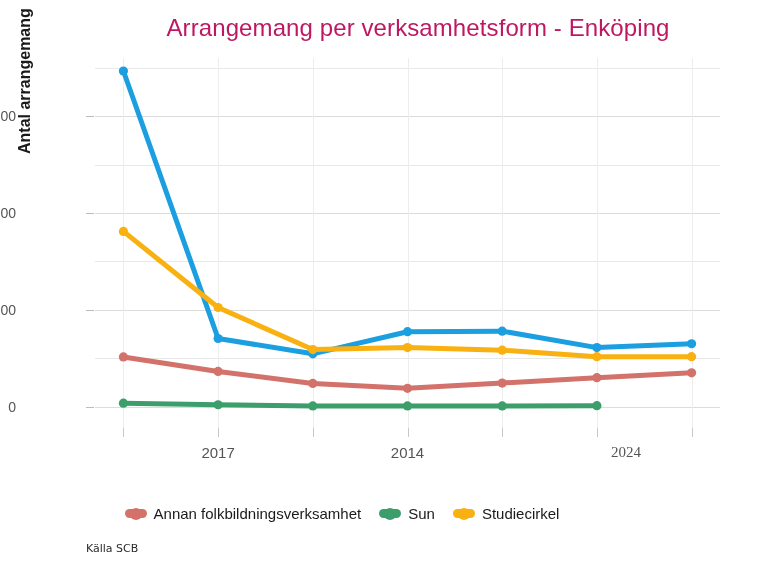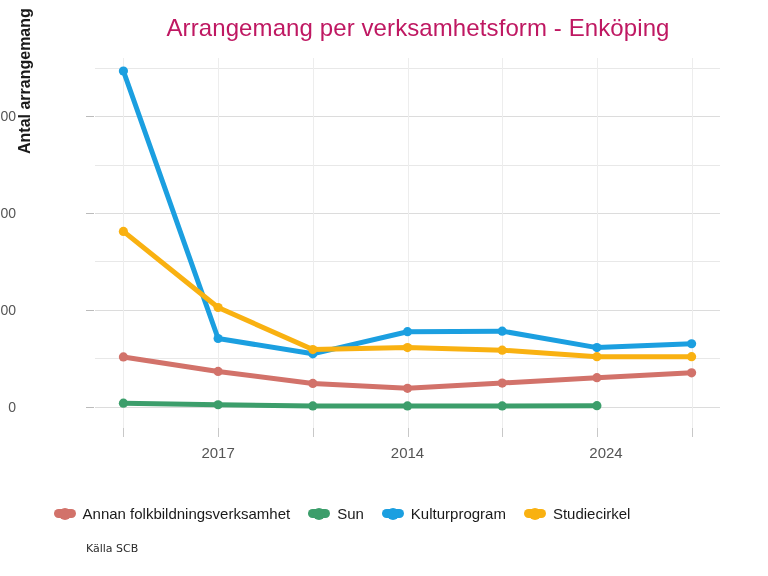--- a/index.html
+++ b/index.html
@@ -186,21 +186,21 @@
     <div id="xtick-group">
         <div class="xtick-mark" style="left: 28.4091px; top: 370px;"></div>
         <div class="xtick-mark" style="left: 123.106px; top: 370px;"></div>
         <div class="xtick-mark" style="left: 217.803px; top: 370px;"></div>
         <div class="xtick-mark" style="left: 312.5px; top: 370px;"></div>
         <div class="xtick-mark" style="left: 407.197px; top: 370px;"></div>
         <div class="xtick-mark" style="left: 501.894px; top: 370px;"></div>
         <div class="xtick-mark" style="left: 596.591px; top: 370px;"></div>
         <div class="xtick-label" style="left: 123.106px; top: 386px;">2017</div>
         <div class="xtick-label" style="left: 312.5px; top: 386px;">2014</div>
-        <div class="xtick-label" style="left: 511px; top: 386px;">2024</div>
+        <div class="xtick-label" style="left: 531px; top: 386px; font-family: Liberation Serif, serif;">2024</div>
       </div>
     <svg class="series-layer" id="series-layer" width="625" height="370">
         <g>
           <polyline points="28.41,298.91 123.11,313.43 217.80,325.45 312.50,330.29 407.20,325.06 501.89,319.63 596.59,314.79" fill="none" stroke="#d2726a" stroke-width="5" stroke-linecap="round" stroke-linejoin="round"></polyline>
           <circle cx="28.41" cy="298.91" r="4.6" fill="#d2726a"></circle>
           <circle cx="123.11" cy="313.43" r="4.6" fill="#d2726a"></circle>
           <circle cx="217.80" cy="325.45" r="4.6" fill="#d2726a"></circle>
           <circle cx="312.50" cy="330.29" r="4.6" fill="#d2726a"></circle>
           <circle cx="407.20" cy="325.06" r="4.6" fill="#d2726a"></circle>
           <circle cx="501.89" cy="319.63" r="4.6" fill="#d2726a"></circle>
@@ -241,24 +241,20 @@
   <div class="legend" id="legend">
       <div class="legend-entry">
         <span class="legend-swatch" style="background: rgb(210, 114, 106);"></span>
         <span class="legend-label">Annan folkbildningsverksamhet</span>
       </div>
       <div class="legend-entry">
         <span class="legend-swatch" style="background: rgb(60, 158, 107);"></span>
         <span class="legend-label">Sun</span>
       </div>
       <div class="legend-entry">
-        <span class="legend-swatch" style="background: rgb(27, 159, 224);"></span>
-        <span class="legend-label">Kulturprogram</span>
-      </div>
-      <div class="legend-entry">
         <span class="legend-swatch" style="background: rgb(249, 177, 17);"></span>
         <span class="legend-label">Studiecirkel</span>
       </div>
     </div>
 
   <div class="source-note">Källa SCB</div>
 
 </div>
 
 </body></html>

